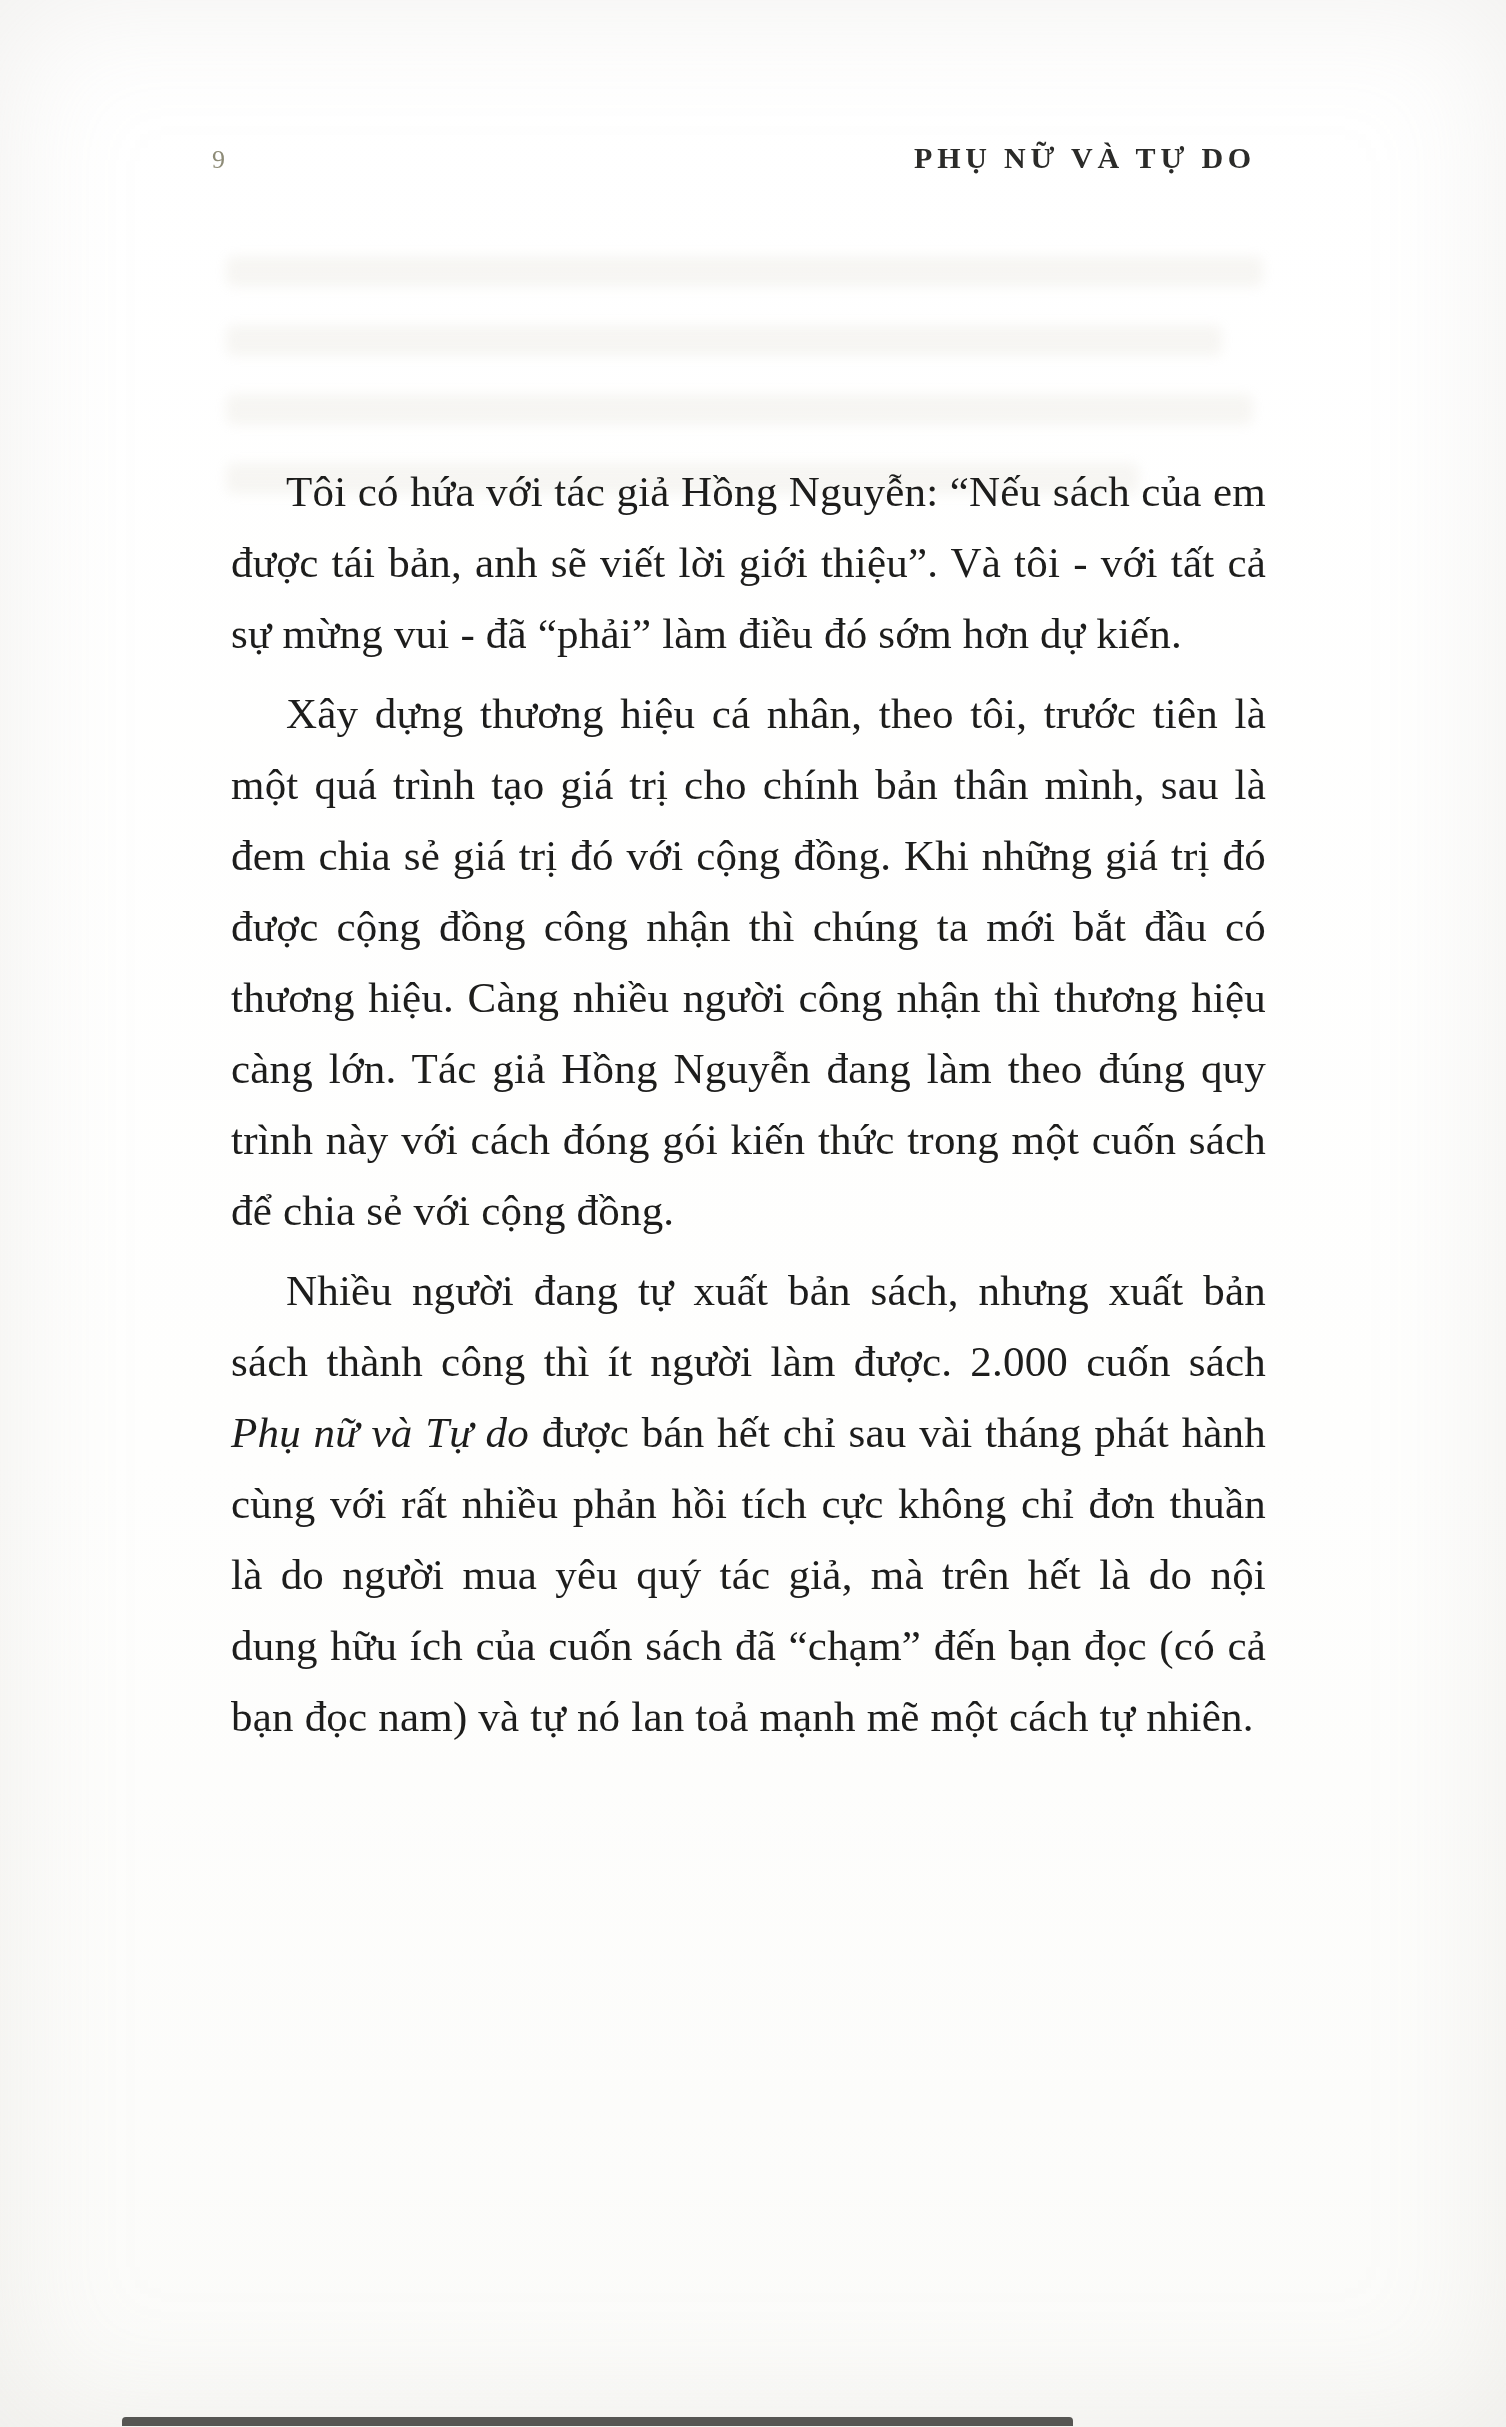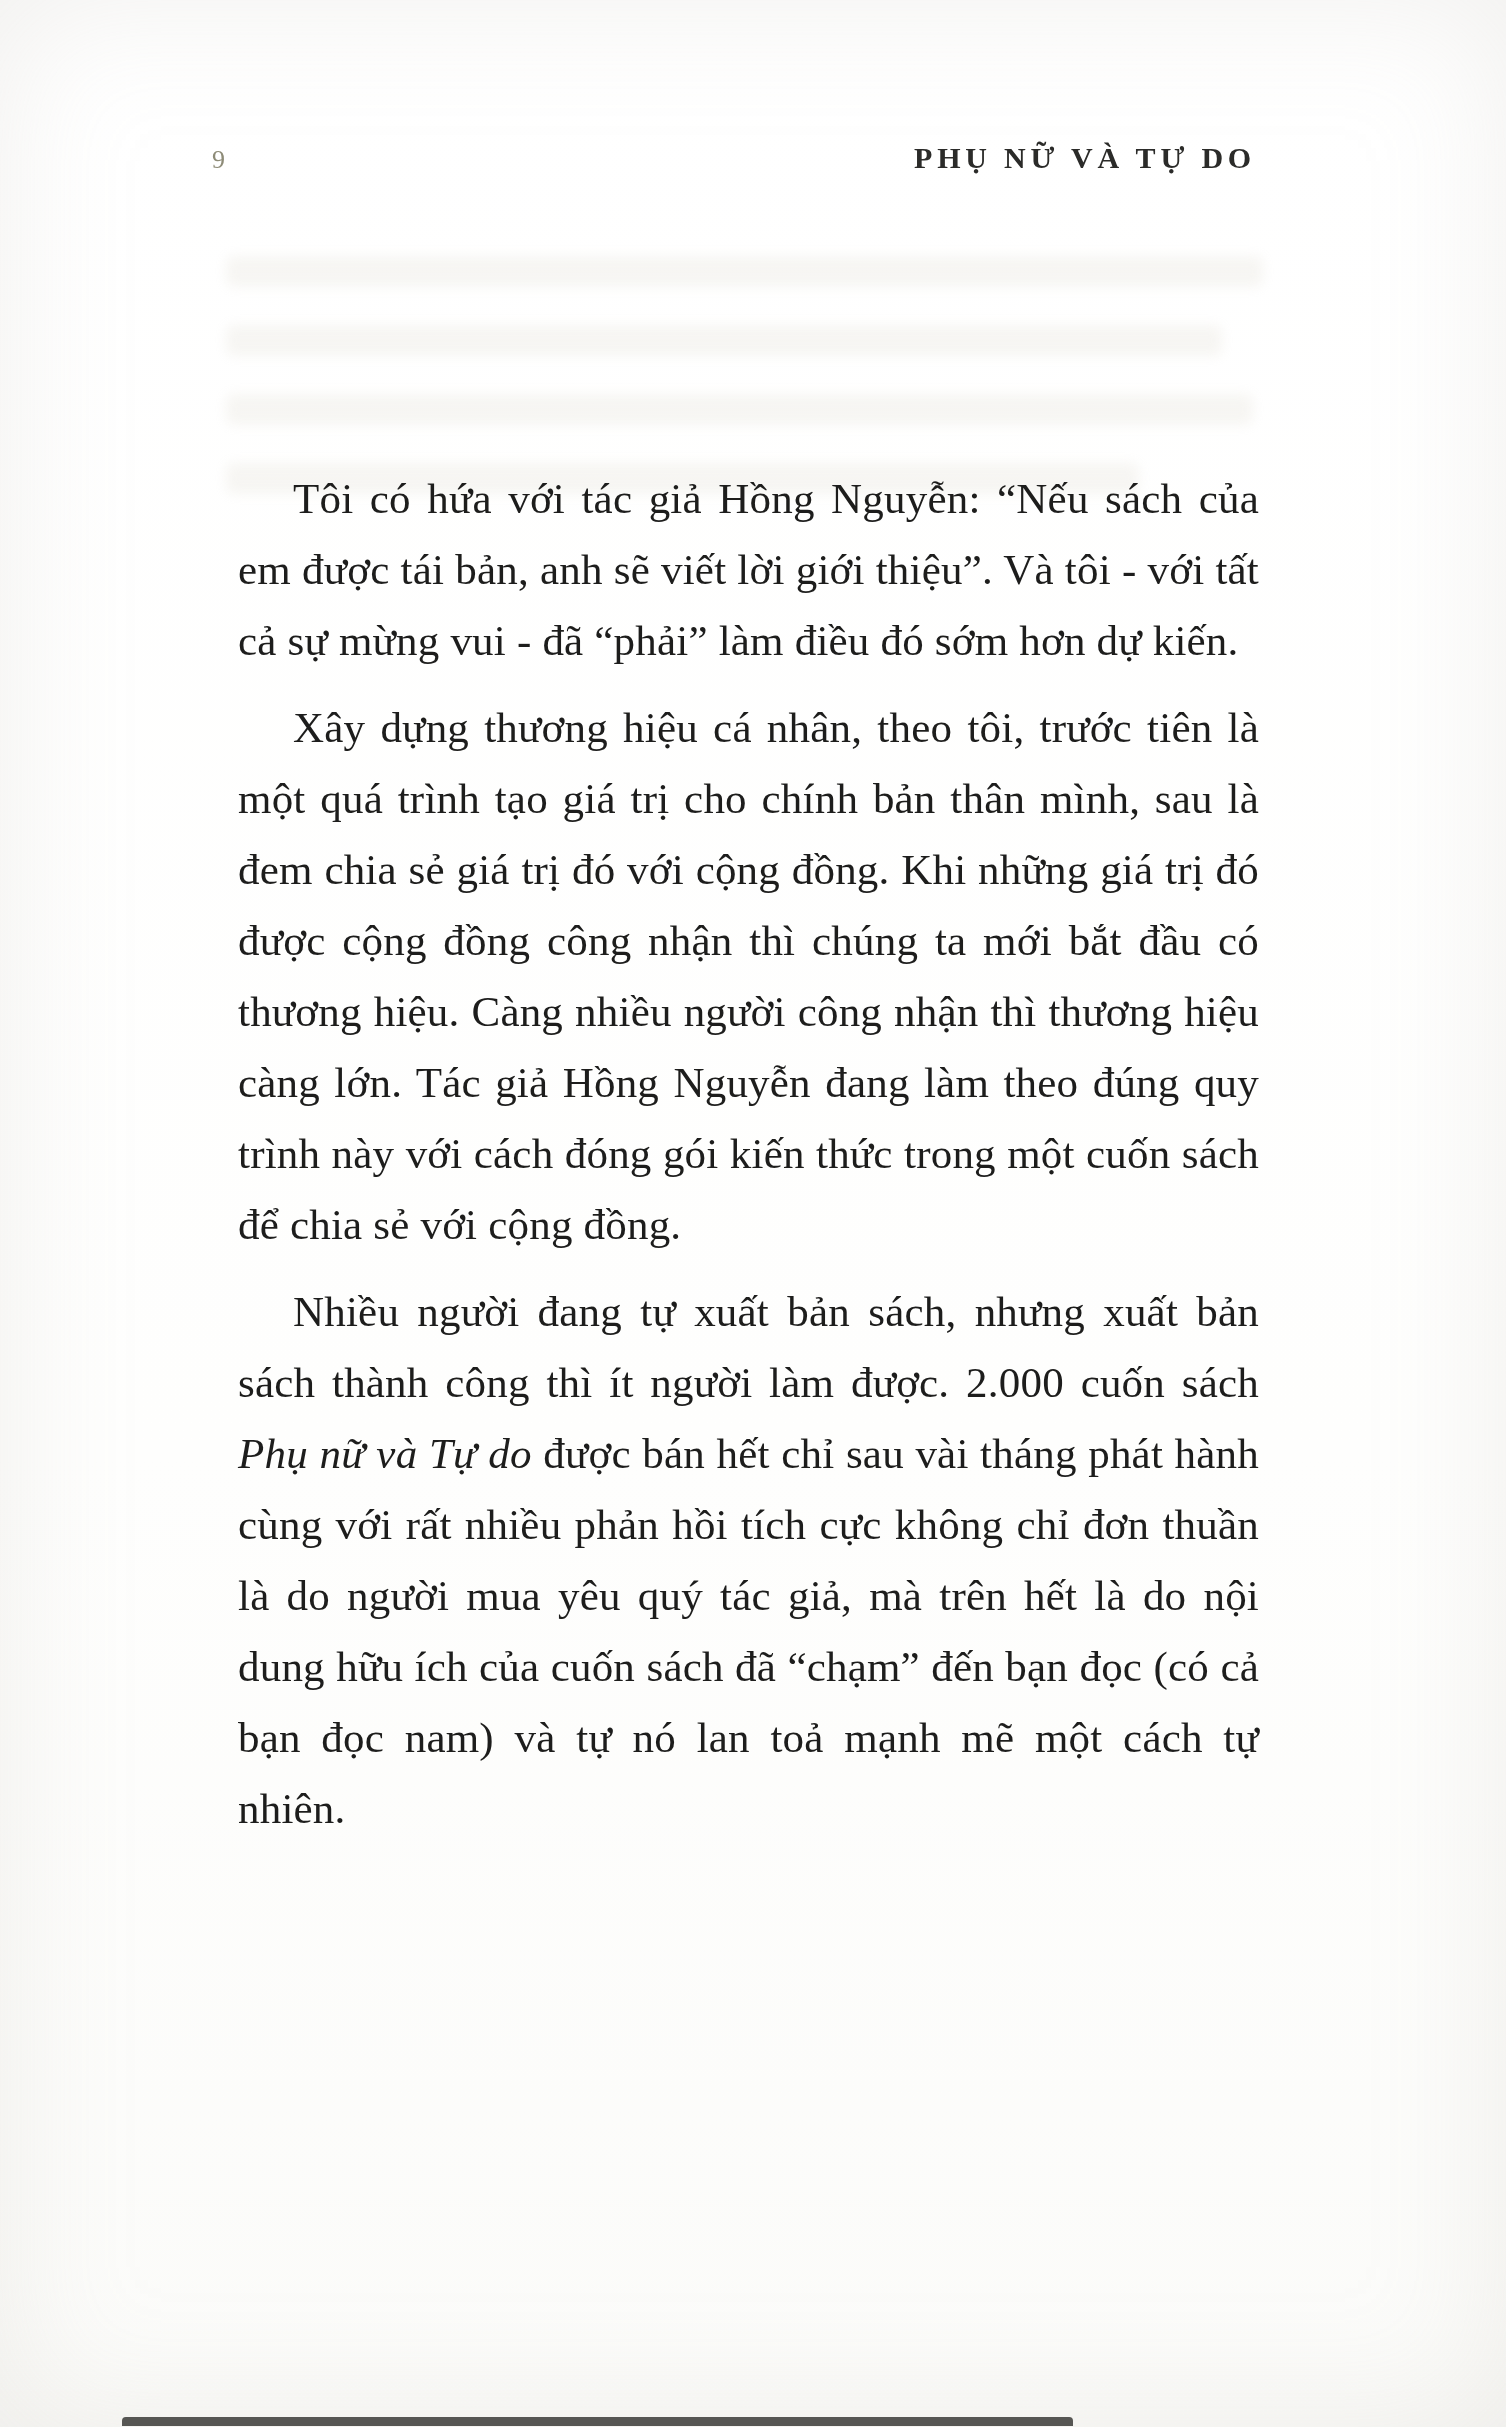--- a/index.html
+++ b/index.html
@@ -64,21 +64,21 @@
     position: absolute;
     top: 447px;
     left: 222px;
     width: 1053px;
     font-size: 43px;
     line-height: 71px;
     text-align: justify;
     letter-spacing: 0.2px;
   }
   .body-text p {
-    margin: 16px;
+    margin: 9px;
     text-indent: 55px;
   }
   .body-text em {
     font-style: italic;
   }
 
   
   .bottom-edge {
     position: absolute;
     bottom: 1.9px;

